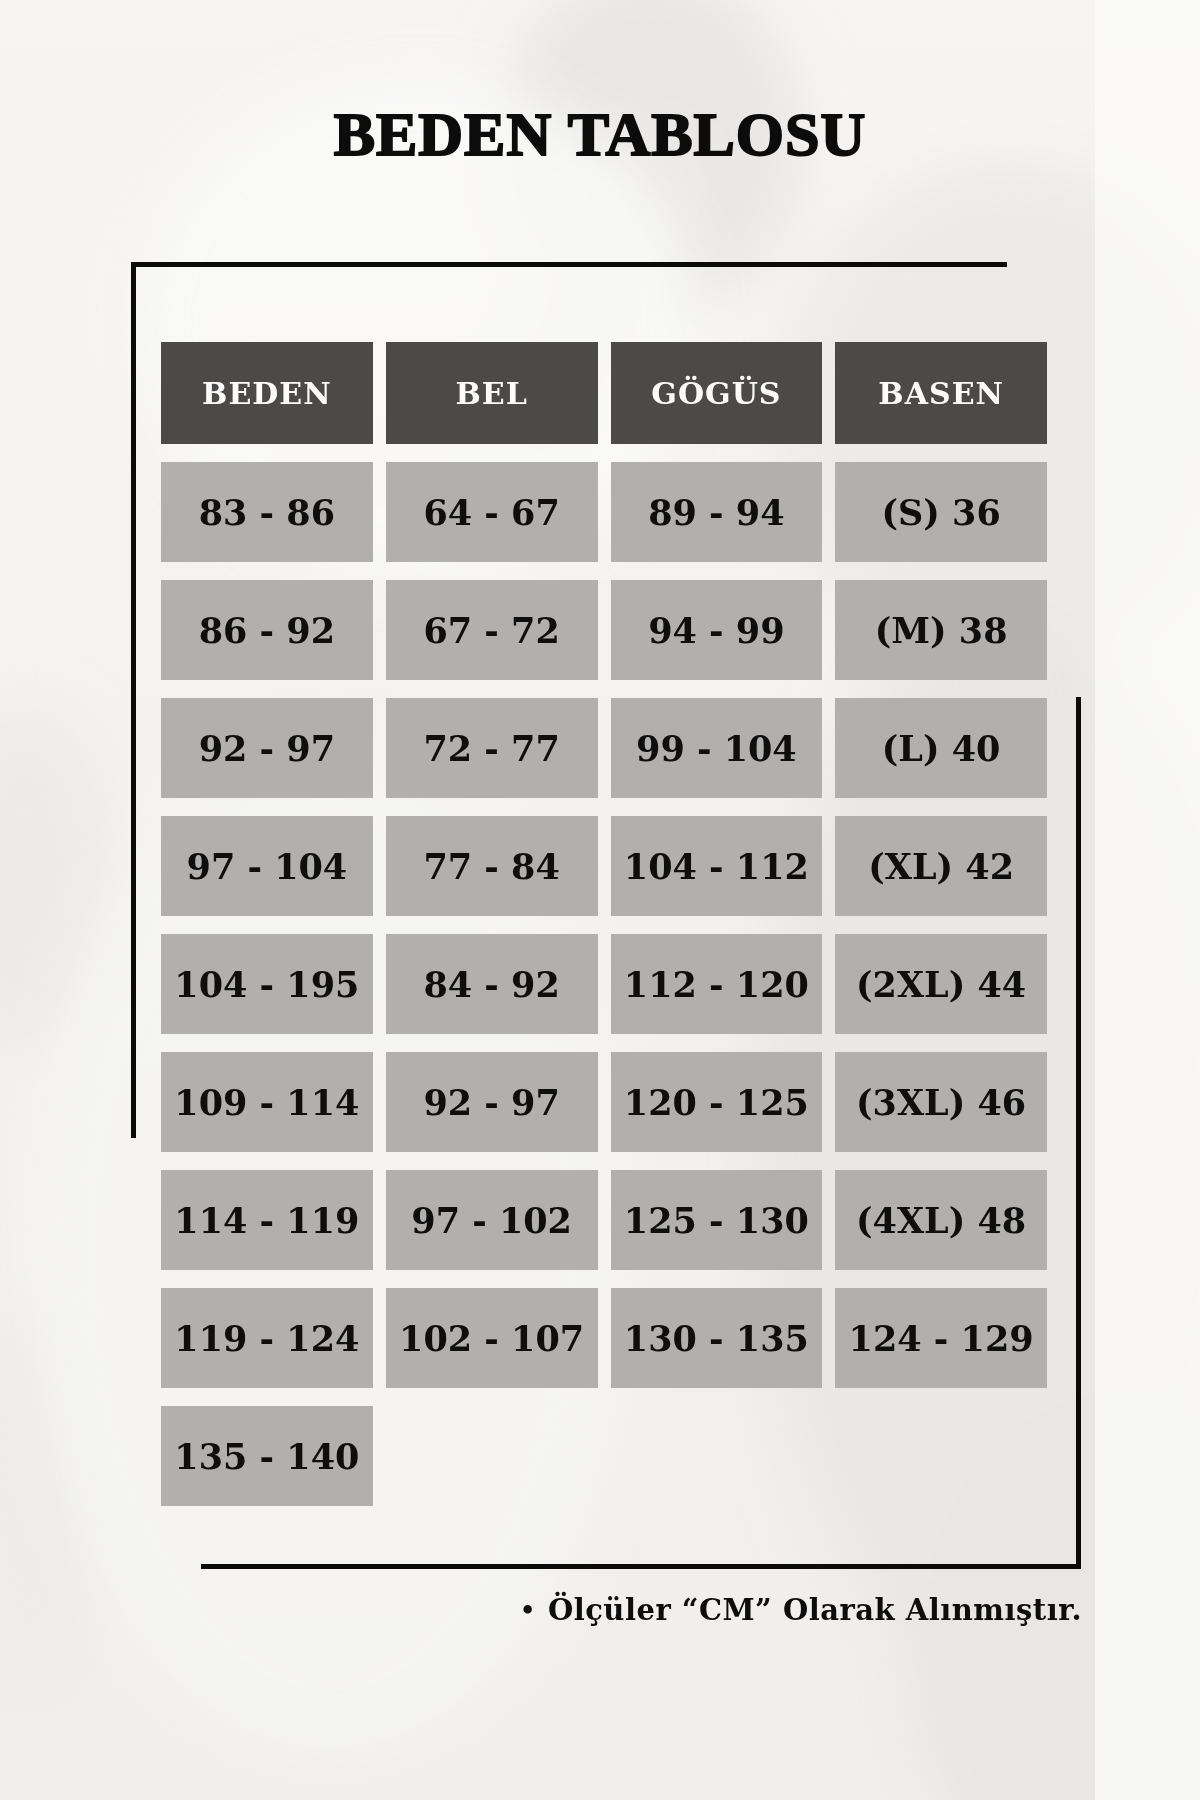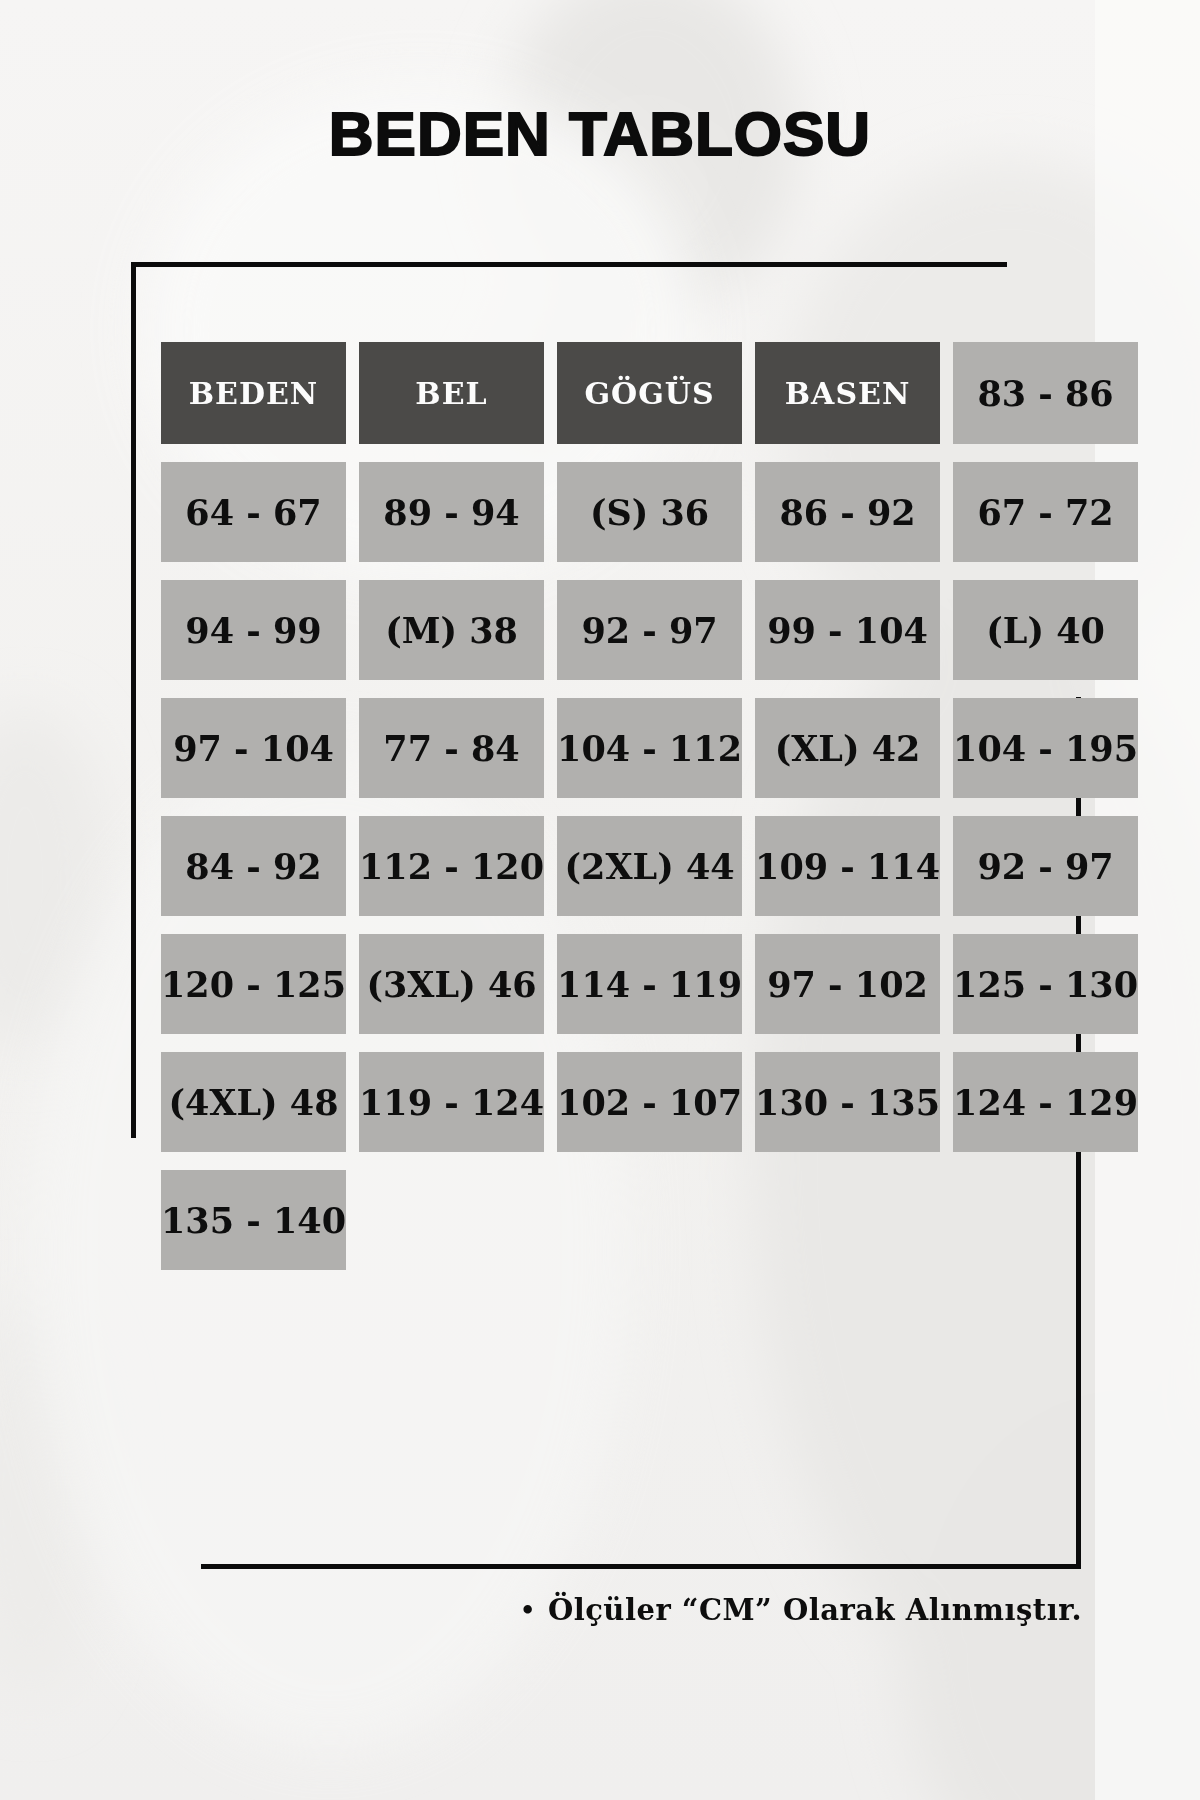--- a/index.html
+++ b/index.html
@@ -34,36 +34,36 @@
   .frame-bottom { left: 201px; top: 1564px; width: 880px; height: 5px; }
   .frame-right  { left: 1076px; top: 697px; width: 5px;  height: 872px; }
 
   .title {
     position: absolute;
     top: 103px;
     left: 0;
     width: 100%;
     margin: 0;
     text-align: center;
-    font-family: Liberation Sans, sans-serif;
+    font-family: Liberation Serif, serif;
     font-weight: 900;
     font-size: 62px;
     line-height: 1;
     letter-spacing: 1px;
     color: #0c0c0c;
     -webkit-text-stroke: 2px #0c0c0c;
   }
 
   .size-table {
     position: absolute;
     left: 161px;
     top: 342px;
     width: 886px;
     display: grid;
-    grid-template-columns: repeat(5, 1fr);
+    grid-template-columns: repeat(4, 1fr);
     grid-template-rows: 102px;
     grid-auto-rows: 100px;
     gap: 18px 13px;
   }
   .cell {
     display: flex;
     align-items: center;
     justify-content: center;
     background: #b1b0ae;
     color: #0e0e0e;
@@ -136,20 +136,21 @@
       <div class="cell header">BASEN</div>
       <div class="cell">83 - 86</div>
       <div class="cell">64 - 67</div>
       <div class="cell">89 - 94</div>
       <div class="cell">(S) 36</div>
       <div class="cell">86 - 92</div>
       <div class="cell">67 - 72</div>
       <div class="cell">94 - 99</div>
       <div class="cell">(M) 38</div>
       <div class="cell">92 - 97</div>
+      <div class="cell">72 - 77</div>
       <div class="cell">99 - 104</div>
       <div class="cell">(L) 40</div>
       <div class="cell">97 - 104</div>
       <div class="cell">77 - 84</div>
       <div class="cell">104 - 112</div>
       <div class="cell">(XL) 42</div>
       <div class="cell">104 - 195</div>
       <div class="cell">84 - 92</div>
       <div class="cell">112 - 120</div>
       <div class="cell">(2XL) 44</div>

